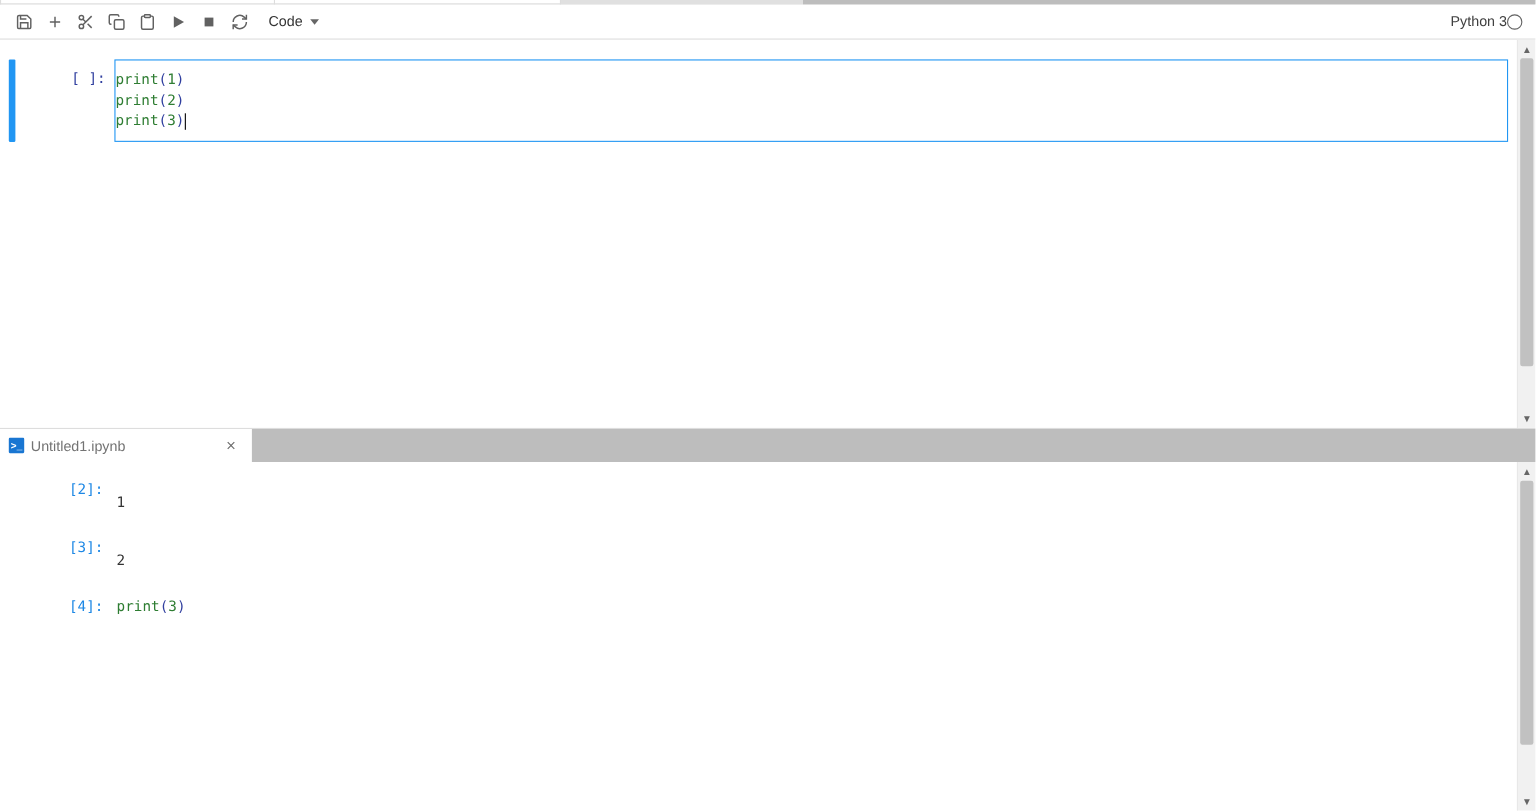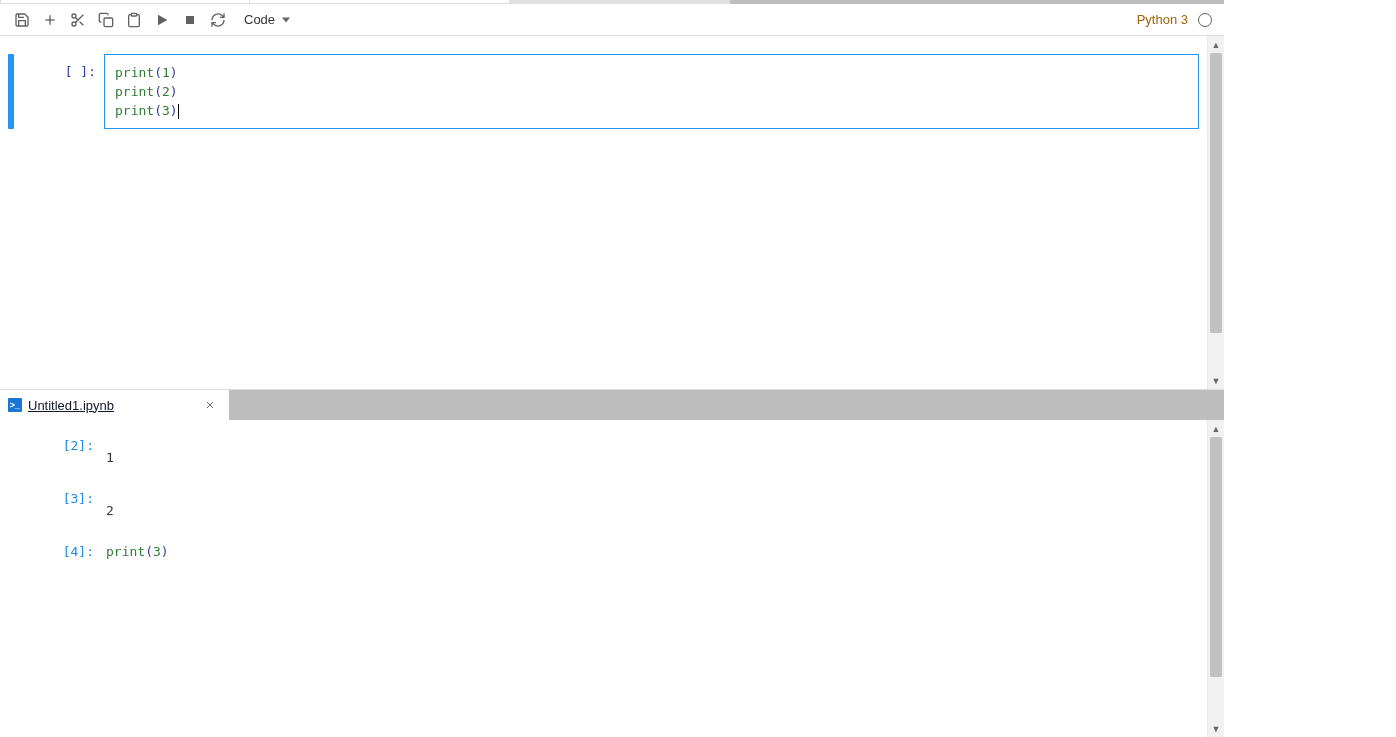--- a/index.html
+++ b/index.html
@@ -1,59 +1,59 @@
 <!DOCTYPE html>
 <html><head>
 <meta charset="utf-8">
 <style>
 * { box-sizing: border-box; margin: 0; padding: 0; }
 body { font-family: -apple-system, BlinkMacSystemFont, "Segoe UI", Helvetica, Arial, sans-serif; font-size: 13px; color: #333; background: #fff; overflow: hidden; }
-.app { display: flex; flex-direction: column; height: 737px; width: 1224px; }
+.app { display: flex; flex-direction: column; height: 737px; width: 1396px; }
 
 
 .top-strip { height: 4px; background: #e0e0e0; display: flex; }
 .top-strip-left { width: 250px; background: #fff; border: 1px solid #ddd; border-top: none; }
 .top-strip-mid { width: 260px; background: #fff; border: 1px solid #ddd; border-top: none; border-left: none; }
 .top-strip-right1 { width: 220px; background: #e0e0e0; }
 .top-strip-right2 { flex: 1; background: #bdbdbd; }
 
 
 .toolbar { display: flex; align-items: center; height: 32px; border-bottom: 1px solid #ddd; padding: 0 8px; }
 .tb-btn { width: 28px; height: 28px; display: flex; align-items: center; justify-content: center; cursor: pointer; color: #616161; }
 .tb-btn svg { width: 16px; height: 16px; }
 .celltype { margin-left: 8px; height: 24px; border: none; background: transparent; font-size: 13px; color: #333; padding: 0 18px 0 4px; cursor: pointer; outline: none; appearance: none; position: relative; }
 .celltype-wrap { position: relative; display: flex; align-items: center; }
 .celltype-wrap::after { content: ''; position: absolute; right: 4px; top: 50%; width: 0; height: 0; border-left: 4px solid transparent; border-right: 4px solid transparent; border-top: 5px solid #666; transform: translateY(-50%); pointer-events: none; }
 .toolbar-spacer { flex: 1; }
-.kernel-name { font-size: 13px; color: #a16207; margin-right: 10px; }
+.kernel-name { font-size: 13px; color: #404040; }
 .kernel-status { width: 14px; height: 14px; border: 1.5px solid #616161; border-radius: 50%; margin-right: 4px; }
 
 
 .notebook-wrap { flex: 1; display: flex; overflow: hidden; border-bottom: 1px solid #ddd; }
 .notebook { flex: 1; overflow-y: auto; padding: 18px 8px 12px 8px; }
 .nb-scroll { width: 17px; background: #f1f1f1; display: flex; flex-direction: column; border-left: 1px solid #e8e8e8; }
 .nb-scroll-btn { height: 17px; display: flex; align-items: center; justify-content: center; color: #666; font-size: 9px; cursor: pointer; }
 .nb-scroll-track { flex: 1; position: relative; }
 .nb-scroll-thumb { position: absolute; left: 2px; right: 2px; top: 0; height: 280px; background: #c1c1c1; border-radius: 2px; }
 
 .cell { display: flex; margin-bottom: 4px; }
 .cell-gutter { width: 6px; background: #2196f3; border-radius: 1px; margin-right: 2px; }
 .cell-prompt { width: 88px; text-align: right; padding: 10px 8px 0 0; font-family: "Consolas", "Menlo", monospace; font-size: 13px; color: #388e3c; }
 .cell-prompt .br { color: #303f9f; }
-.cell-input { flex: 1; border: 1.5px solid #2196f3; background: #fff; padding: 8px 10px; font-family: "Consolas", "Menlo", monospace; font-size: 13px; line-height: 19px; white-space: pre; }
+.cell-input { flex: 1; border: 1.5px solid #2196f3; background: #fff; padding: 8px 0; font-family: "Consolas", "Menlo", monospace; font-size: 13px; line-height: 19px; white-space: pre; }
 .tok-fn { color: #2e7d32; }
 .tok-num { color: #2e7d32; }
 .tok-paren { color: #303f9f; }
 .cursor { display: inline-block; width: 1px; height: 15px; background: #000; vertical-align: middle; margin-left: 0; }
 
 
 .tabbar { height: 30px; background: #bdbdbd; display: flex; align-items: stretch; }
 .tab { background: #fff; display: flex; align-items: center; padding: 0 10px 0 8px; min-width: 230px; border-right: 1px solid #bdbdbd; }
 .tab-icon { width: 14px; height: 14px; background: #1976d2; color: #fff; font-size: 9px; display: flex; align-items: center; justify-content: center; margin-right: 6px; border-radius: 1px; font-weight: bold; }
-.tab-label { flex: 1; font-size: 13px; color: #0f172a; text-decoration: underline; }
+.tab-label { flex: 1; font-size: 13px; color: #737373; }
 .tab-close { width: 18px; height: 18px; display: flex; align-items: center; justify-content: center; cursor: pointer; color: #666; }
 
 
 .console-wrap { height: 317px; display: flex; }
 .console { flex: 1; padding: 16px 8px 8px 34px; font-family: "Consolas", "Menlo", monospace; font-size: 13px; line-height: 19px; overflow: hidden; }
 .console-header { white-space: pre; color: #333; margin-bottom: 38px; }
 .c-cell { display: flex; margin-bottom: 4px; }
 .c-prompt { width: 72px; text-align: right; padding-right: 12px; color: #1e88e5; }
 .c-body { flex: 1; }
 .c-input { white-space: pre; }

